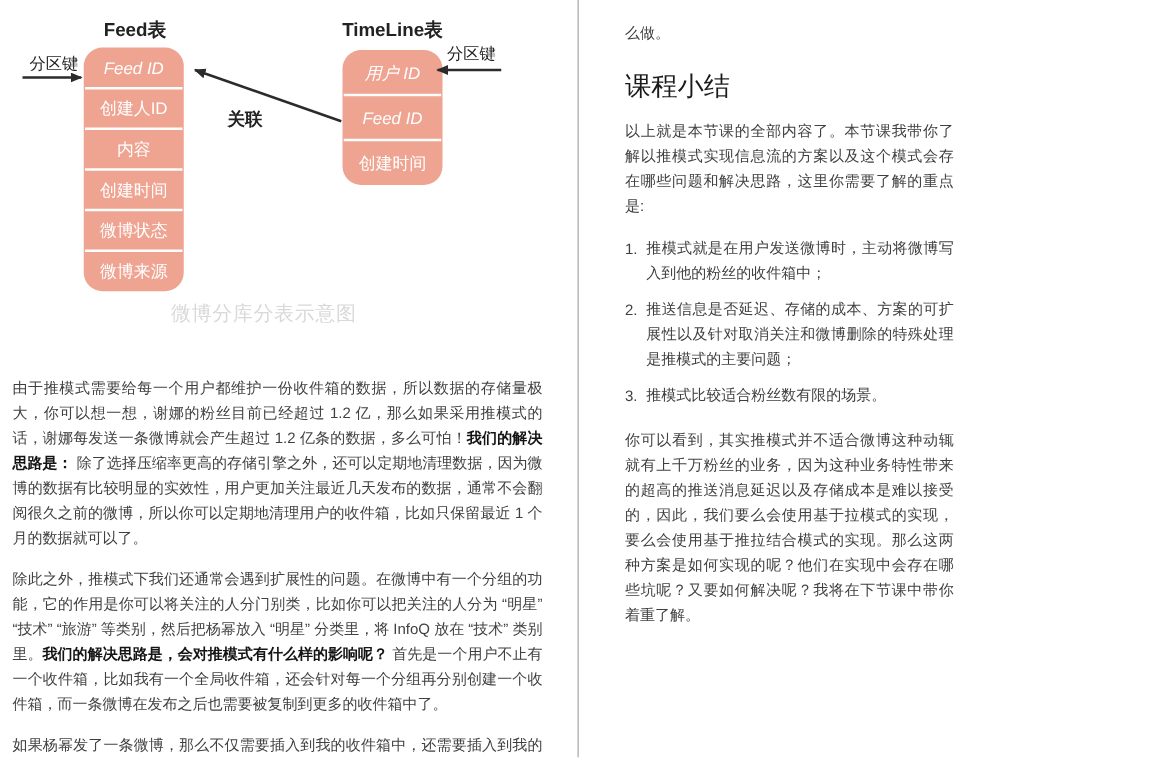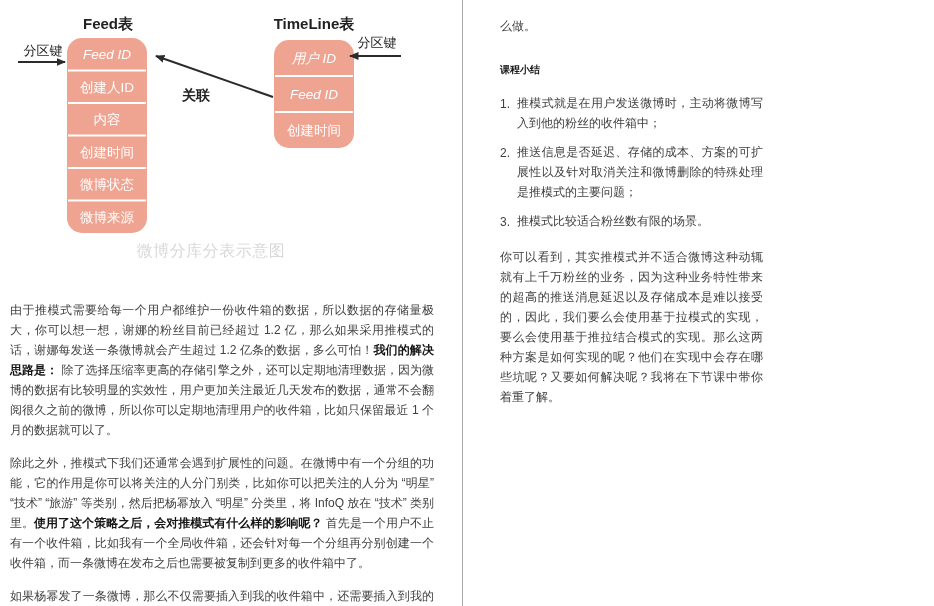--- a/index.html
+++ b/index.html
@@ -26,22 +26,22 @@
     line-height: 20px;
     color: #3f3f3f;
     text-align: justify;
     margin-top: 13px;
   }
   .para strong, .para b { color: #141414; font-weight: bold; }
   .col-left .para:first-of-type { margin-top: 32px; }
   .col-right .para { margin-top: 15px; }
   .col-right .para.frag { margin-top: 2px; }
   .summary-heading {
-    font-size: 10px;
-    font-weight: bold;
+    font-size: 21px;
+    font-weight: normal;
     color: #1a1a1a;
     margin-top: 24px;
     line-height: 20px;
   }
   .olist { margin-top: 14px; }
   .li {
     display: flex;
     font-size: 12px;
     line-height: 20px;
     color: #3f3f3f;
@@ -106,33 +106,34 @@
 
         <text x="204" y="100" text-anchor="middle" class="rel-label">关联</text>
         <line x1="281" y1="97" x2="164" y2="56" class="arrow-line" marker-end="url(#ah)"></line>
 
         <text x="219" y="256" text-anchor="middle" class="cap-label">微博分库分表示意图</text>
       </svg>
     </div>
 
     <p class="para"><span>由于推模式需要给每一个用户都维护一份收件箱的数据，所以数据的存储量极大，你可以想一想，谢娜的粉丝目前已经超过 1.2 亿，那么如果采用推模式的话，谢娜每发送一条微博就会产生超过 1.2 亿条的数据，多么可怕！</span><strong>我们的解决思路是：</strong><span> 除了选择压缩率更高的存储引擎之外，还可以定期地清理数据，因为微博的数据有比较明显的实效性，用户更加关注最近几天发布的数据，通常不会翻阅很久之前的微博，所以你可以定期地清理用户的收件箱，比如只保留最近 1 个月的数据就可以了。</span></p>
 
-    <p class="para"><span>除此之外，推模式下我们还通常会遇到扩展性的问题。在微博中有一个分组的功能，它的作用是你可以将关注的人分门别类，比如你可以把关注的人分为 “明星” “技术” “旅游” 等类别，然后把杨幂放入 “明星” 分类里，将 InfoQ 放在 “技术” 类别里。</span><strong>使用了这个策略之后，会对推模式有什么样的影响呢？</strong><span> 首先是一个用户不止有一个收件箱，比如我有一个全局收件箱，还会针对每一个分组再分别创建一个收件箱，而一条微博在发布之后也需要被复制到更多的收件箱中了。</span></p>
+    <p class="para"><span>除此之外，推模式下我们还通常会遇到扩展性的问题。在微博中有一个分组的功能，它的作用是你可以将关注的人分门别类，比如你可以把关注的人分为 “明星” “技术” “旅游” 等类别，然后把杨幂放入 “明星” 分类里，将 InfoQ 放在 “技术” 类别里。</span><strong>我们的解决思路是，会对推模式有什么样的影响呢？</strong><span> 首先是一个用户不止有一个收件箱，比如我有一个全局收件箱，还会针对每一个分组再分别创建一个收件箱，而一条微博在发布之后也需要被复制到更多的收件箱中了。</span></p>
 
     <p class="para"><span>如果杨幂发了一条微博，那么不仅需要插入到我的收件箱中，还需要插入到我的 “明星” 收件箱中，这样不仅增加了消息分发的压力，同时由于每一个收件箱都需要单独存储，所以存储成本也就更高。</span></p>
   </div>
 
   <div class="col col-right">
 
     <p class="para frag"><span>么做。</span></p>
 
 
 
     <h3 class="summary-heading">课程小结</h3>
 
+    <p class="para"><span>以上就是本节课的全部内容了。本节课我带你了解以推模式实现信息流的方案以及这个模式会存在哪些问题和解决思路，这里你需要了解的重点是:</span></p>
 
     <div class="olist">
       <div class="li">
         <span class="num">1.</span>
         <span class="litext">推模式就是在用户发送微博时，主动将微博写入到他的粉丝的收件箱中；</span>
       </div>
       <div class="li">
         <span class="num">2.</span>
         <span class="litext">推送信息是否延迟、存储的成本、方案的可扩展性以及针对取消关注和微博删除的特殊处理是推模式的主要问题；</span>
       </div>

